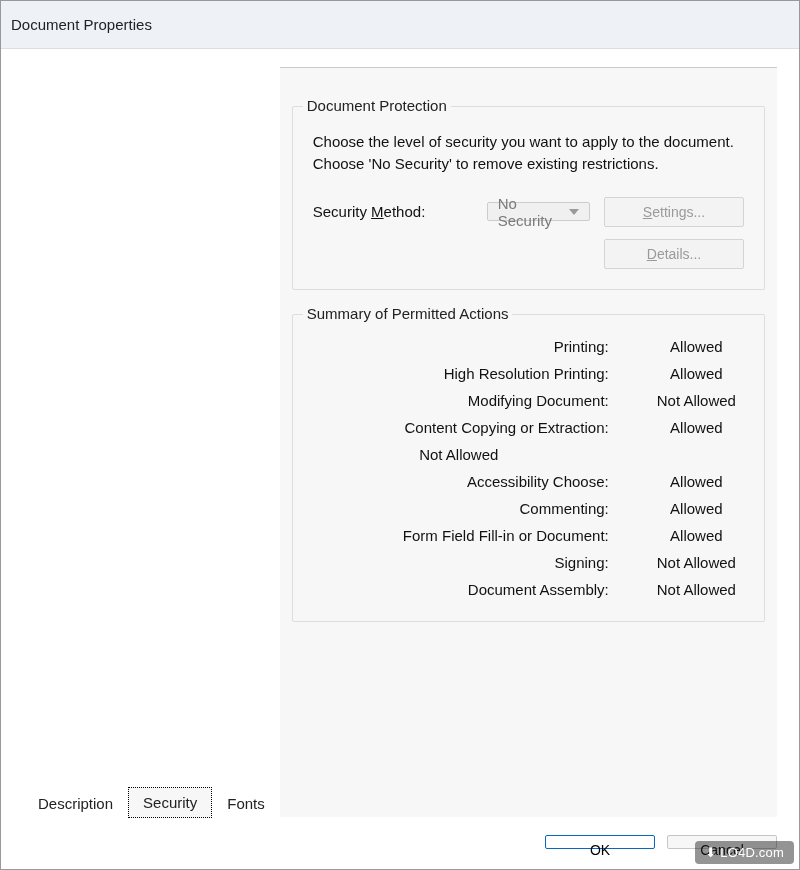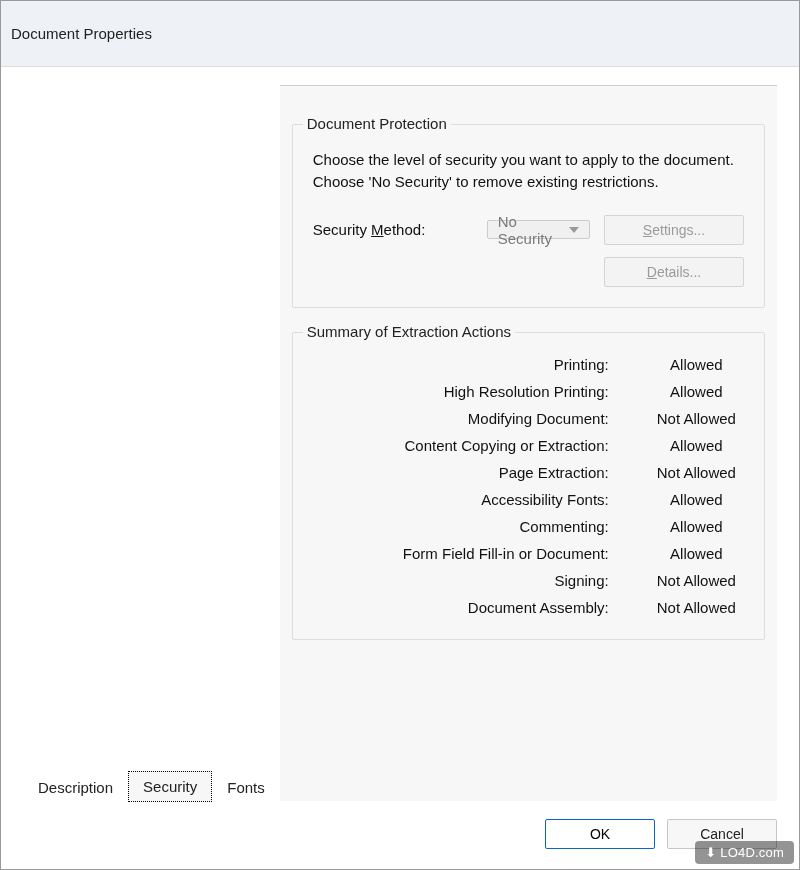--- a/index.html
+++ b/index.html
@@ -16,21 +16,21 @@
     .window {
       width: 800px;
       height: 870px;
       border: 1px solid #999;
       background: #fff;
       display: flex;
       flex-direction: column;
     }
     .titlebar {
       background: #eef2f7;
-      padding: 24px 10px;
+      padding: 15px 10px;
       font-size: 15px;
       color: #222;
       border-bottom: 1px solid #ddd;
     }
     .content {
       flex: 1;
       padding: 18px 22px 0 22px;
       display: flex;
       flex-direction: row;
     }
@@ -160,21 +160,21 @@
       margin: 6px 0 0 0;
     }
     .dialog-buttons {
       display: flex;
       justify-content: flex-end;
       gap: 12px;
       padding: 18px 22px 20px 22px;
     }
     .btn {
       min-width: 110px;
-      height: 30px;
+      height: 14px;
       font-size: 14px;
       border-radius: 2px;
       text-align: center;
       line-height: 28px;
       cursor: pointer;
     }
     .btn-primary {
       border: 1.5px solid #0a66c2;
       background: #fff;
       color: #000;
@@ -242,44 +242,43 @@
         <div class="details-row">
           <div></div>
             <div></div>
           <div class="btn-disabled">
             <span class="ul">D</span><span>etails...</span>
           </div>
         </div>
       </div>
 
       <div class="groupbox summary-group">
-        <div class="groupbox-legend">Summary of Extraction Actions</div>
+        <div class="groupbox-legend">Summary of Permitted Actions</div>
         <div id="summary-rows">
             <div class="perm-row">
               <div class="perm-label">Printing:</div>
               <div class="perm-val">Allowed</div>
             </div>
             <div class="perm-row">
               <div class="perm-label">High Resolution Printing:</div>
               <div class="perm-val">Allowed</div>
             </div>
             <div class="perm-row">
               <div class="perm-label">Modifying Document:</div>
               <div class="perm-val">Not Allowed</div>
             </div>
             <div class="perm-row">
               <div class="perm-label">Content Copying or Extraction:</div>
               <div class="perm-val">Allowed</div>
             </div>
             <div class="perm-row">
-              <div class="perm-label">Page Extraction:</div>
               <div class="perm-val">Not Allowed</div>
             </div>
             <div class="perm-row">
-              <div class="perm-label">Accessibility Fonts:</div>
+              <div class="perm-label">Accessibility Choose:</div>
               <div class="perm-val">Allowed</div>
             </div>
             <div class="perm-row">
               <div class="perm-label">Commenting:</div>
               <div class="perm-val">Allowed</div>
             </div>
             <div class="perm-row">
               <div class="perm-label">Form Field Fill-in or Document:</div>
               <div class="perm-val">Allowed</div>
             </div>

